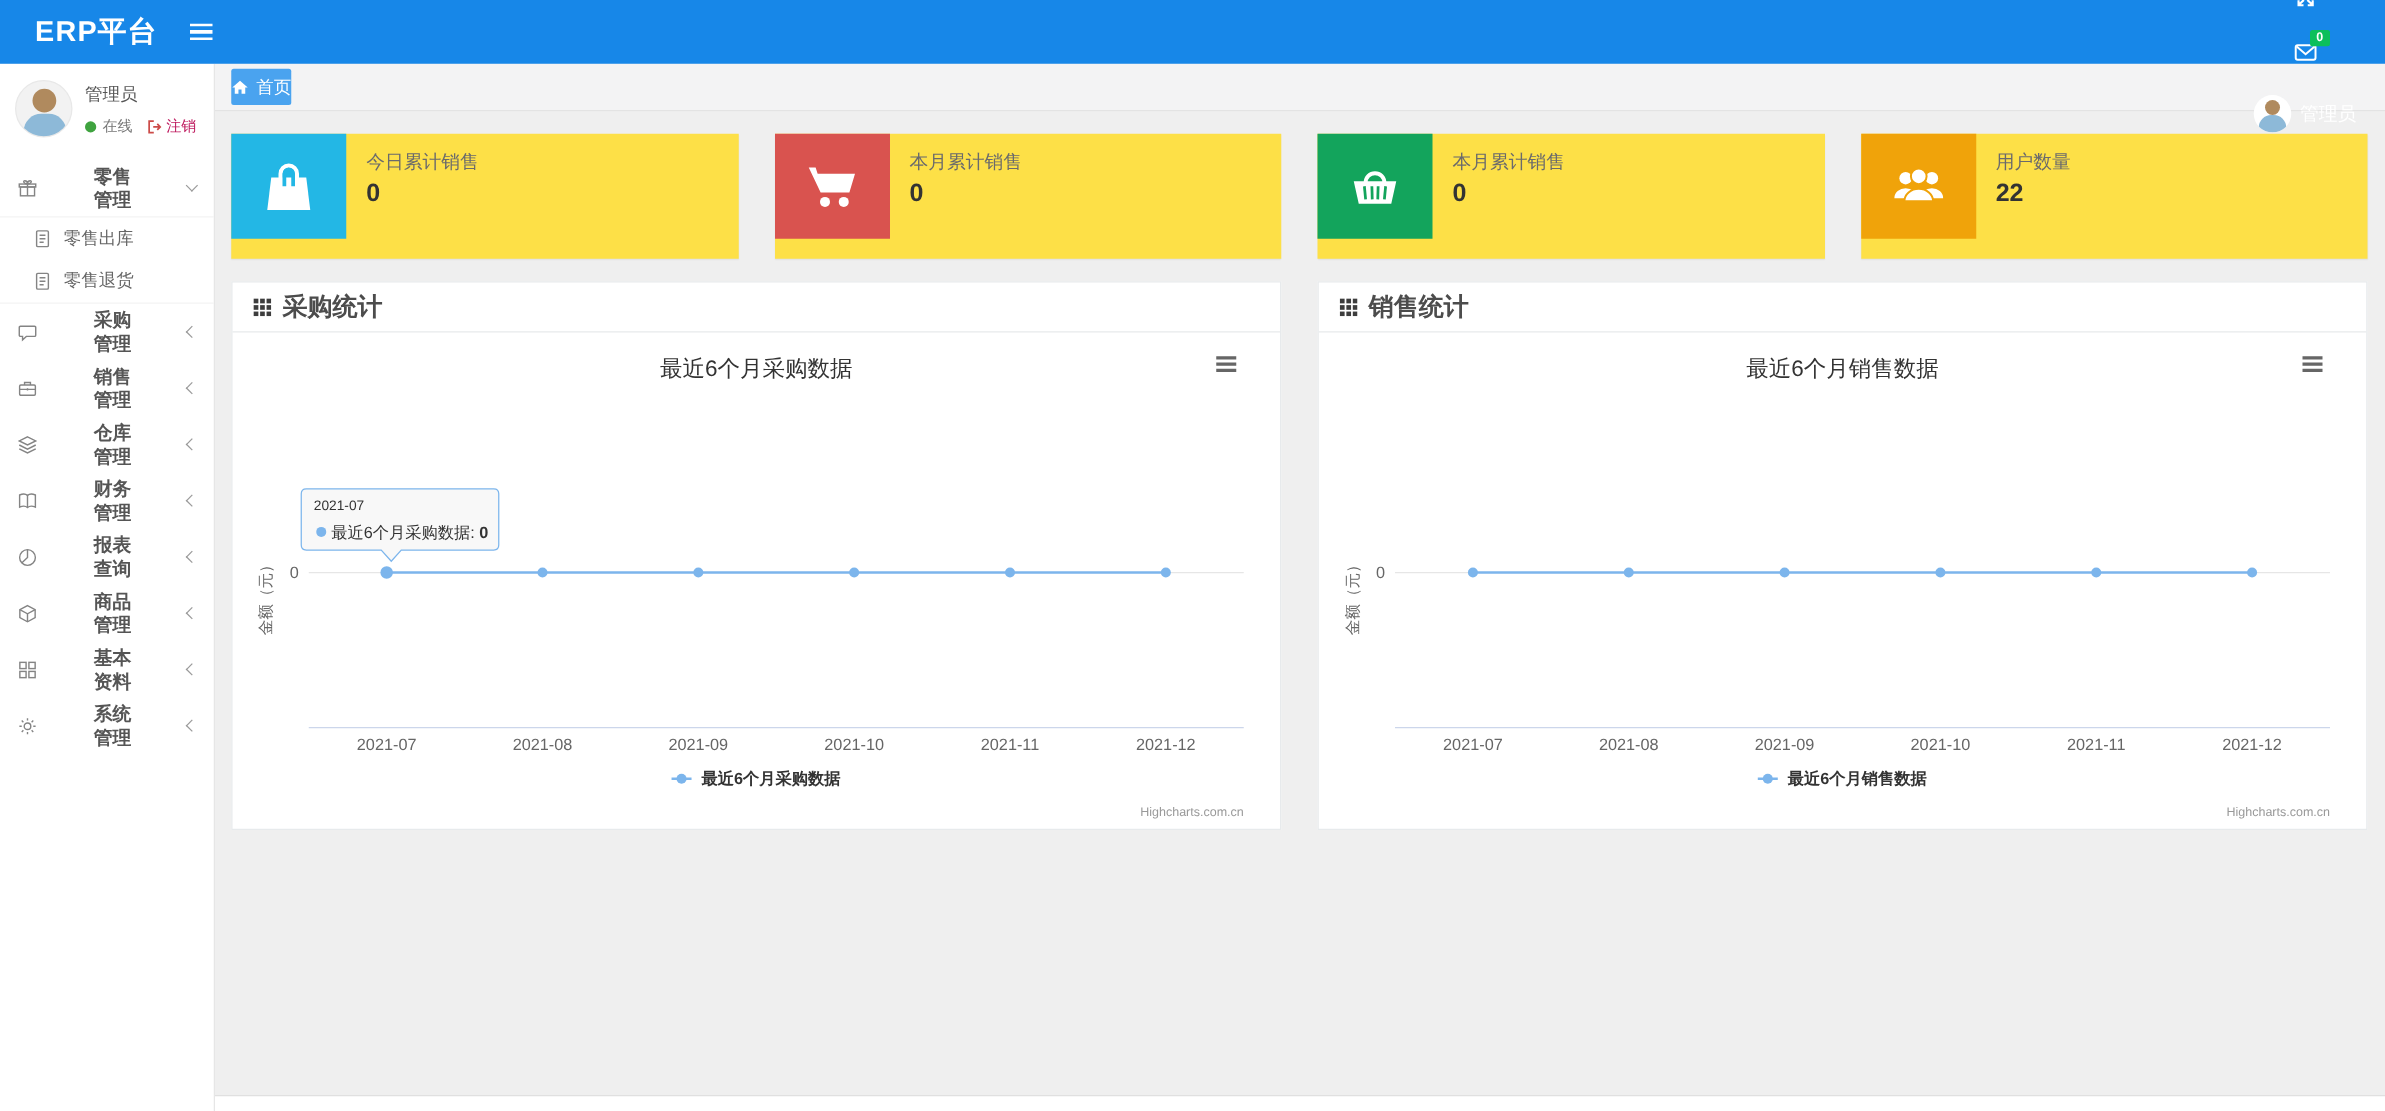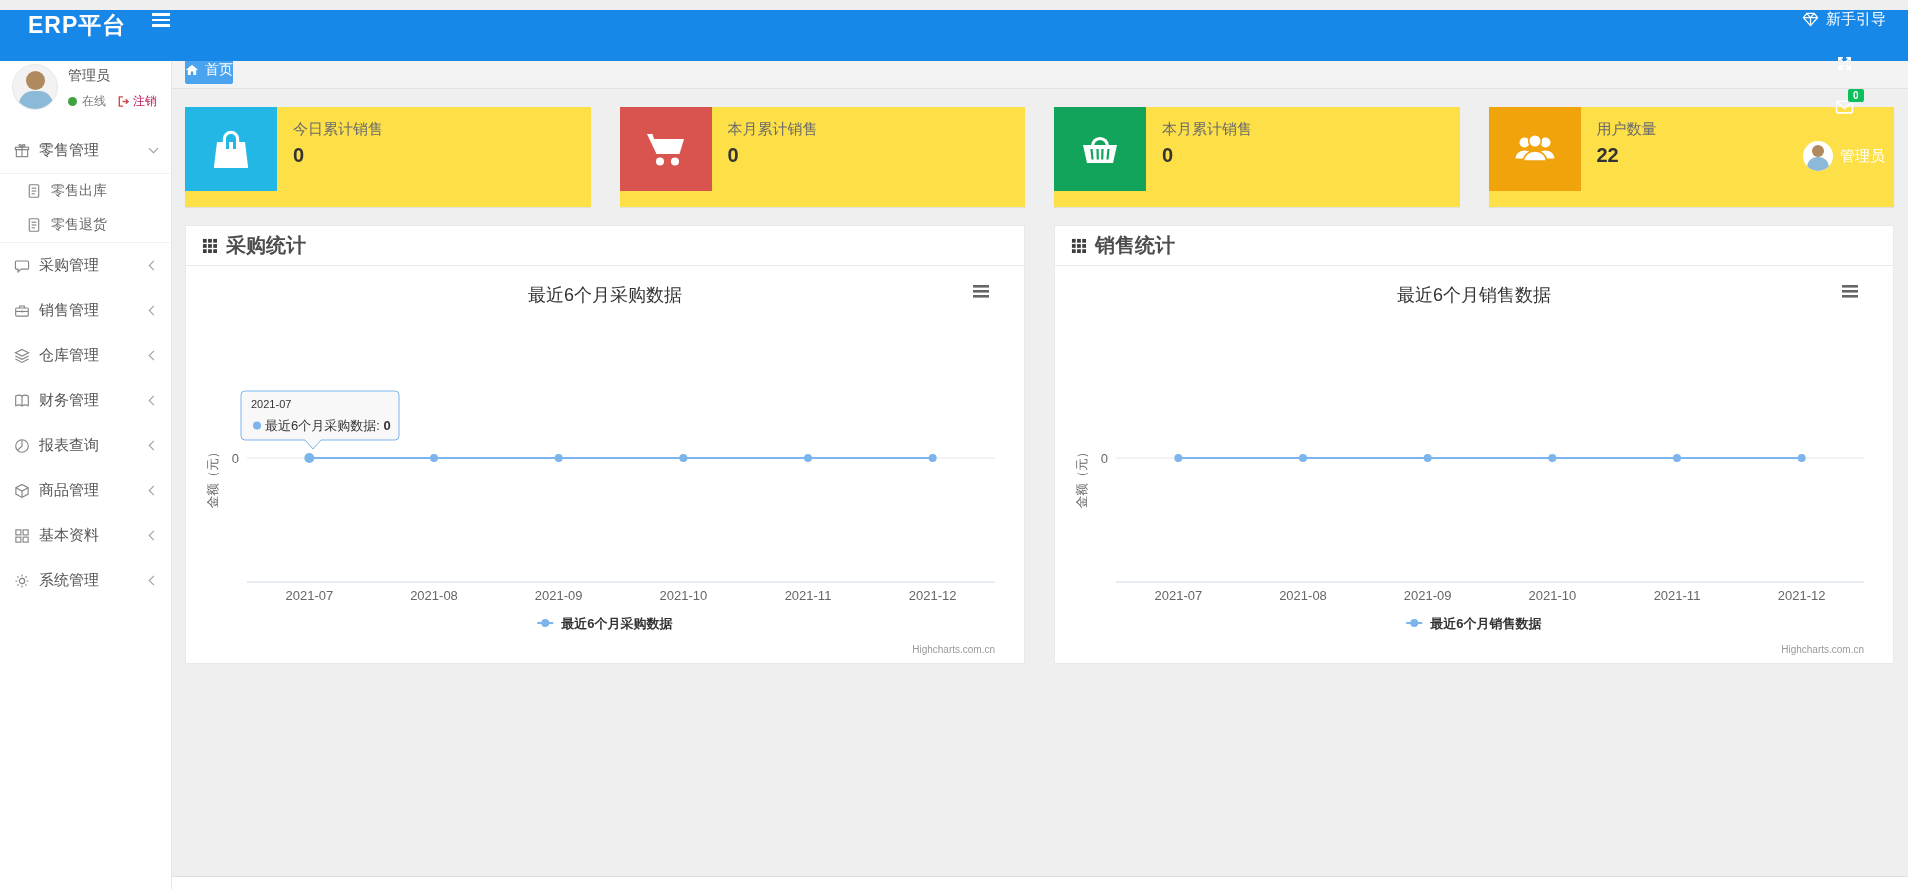--- a/index.html
+++ b/index.html
@@ -1,20 +1,20 @@
 <!DOCTYPE html>
 <html><head>
 <meta charset="utf-8">
 <style>
   *{margin:0;padding:0;box-sizing:border-box;}
   html,body{width:1908px;height:889px;overflow:hidden;background:#efefef;
     font-family:"Liberation Sans","DejaVu Sans",sans-serif;}
   
   .navbar{position:absolute;top:0;left:0;width:1908px;height:51px;background:#1787e8;
-    display:flex;align-items:flex-start;color:#fff;z-index:10;margin-top:10px;}
+    display:flex;align-items:center;color:#fff;z-index:10;}
   .brand{font-size:23px;font-weight:bold;margin-left:28px;letter-spacing:1px;}
   .burger{margin-left:26px;display:inline-block;cursor:pointer;}
   .burger i{display:block;width:18px;height:2.5px;background:#fff;margin:3px 0;}
   .nav-right{margin-left:auto;display:flex;align-items:center;gap:26px;margin-right:22px;flex-direction:column;}
   .nav-item{display:flex;align-items:center;gap:7px;font-size:15px;cursor:pointer;}
   .mail-wrap{position:relative;}
   .badge{position:absolute;top:-9px;right:-10px;background:#0bbf5b;color:#fff;font-size:10px;
     padding:1px 5px;border-radius:2px;font-weight:bold;}
   .nav-avatar{width:30px;height:30px;border-radius:50%;background:#fff;position:relative;overflow:hidden;}
   .nav-avatar .head{position:absolute;left:9px;top:4px;width:12px;height:12px;border-radius:50%;background:#b08a5e;}
@@ -26,21 +26,21 @@
   .user-avatar{width:46px;height:46px;border-radius:50%;background:#f2f2f2;position:relative;overflow:hidden;flex:0 0 46px;border:1px solid #e8e8e8;}
   .user-avatar .head{position:absolute;left:13px;top:6px;width:19px;height:19px;border-radius:50%;background:#b08a5e;}
   .user-avatar .body{position:absolute;left:6px;top:26px;width:34px;height:22px;border-radius:14px 14px 0 0;background:#8db9d8;}
   .user-info{font-size:14px;color:#555;padding-top:3px;}
   .user-name{margin-bottom:8px;}
   .user-status{display:flex;align-items:center;gap:5px;font-size:12px;color:#777;}
   .dot{width:9px;height:9px;border-radius:50%;background:#3fa33f;display:inline-block;}
   .logout-link{display:flex;align-items:center;gap:3px;margin-left:6px;color:#be185d;cursor:pointer;}
   .menu{margin-top:8px;}
   .menu-item{height:45px;display:flex;align-items:center;padding:0 14px;font-size:15px;
-    font-weight:normal;color:#555;cursor:pointer;}
+    font-weight:bold;color:#555;cursor:pointer;gap:36px;}
   .mi-label{margin-left:9px;flex:1;}
   .chev{width:7px;height:7px;border-right:1.5px solid #9a9a9a;border-bottom:1.5px solid #9a9a9a;display:inline-block;}
   .chev.down{transform:rotate(45deg);margin-top:-4px;}
   .chev.left{transform:rotate(135deg);}
   .submenu{border-top:1px solid #f3f3f3;border-bottom:1px solid #f3f3f3;}
   .submenu-item{height:34px;display:flex;align-items:center;gap:9px;padding-left:26px;
     font-size:14px;color:#666;cursor:pointer;}
   .oicon{stroke:#848484;fill:none;stroke-width:1.2;}
   
   .main{position:absolute;left:172px;top:51px;right:0;bottom:0;}

